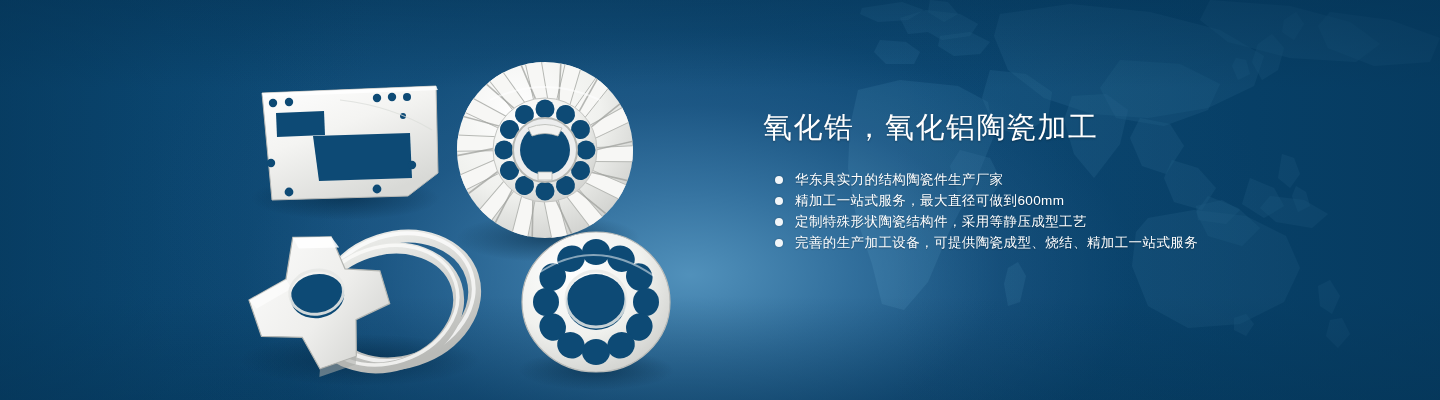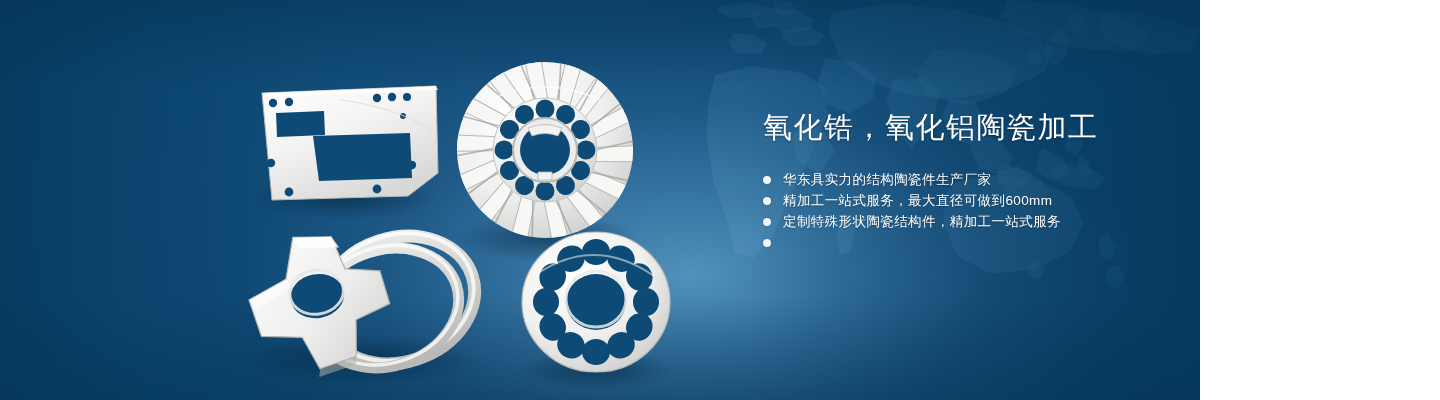--- a/index.html
+++ b/index.html
@@ -7,21 +7,21 @@
     margin: 0;
     padding: 0;
     background: #ffffff;
   }
   body {
     font-family: "Liberation Sans", "DejaVu Sans", sans-serif;
   }
 
   .banner {
     position: relative;
-    width: 1200px;
+    width: 1440px;
     height: 400px;
     overflow: hidden;
     background: #c2410c;
   }
 
   
   .bg-base {
     position: absolute;
     inset: 0;
     background: #08456f;
@@ -90,21 +90,21 @@
     color: #ffffff;
     font-size: 29px;
     line-height: 34px;
     letter-spacing: 1.5px;
     font-weight: 400;
     white-space: nowrap;
     text-shadow: 0 1px 2px rgba(0,0,0,0.30);
   }
   .bullets {
     list-style: none;
-    margin: 0;
+    margin: 12px;
     padding: 0;
     margin-top: 25px;
   }
   .bullet {
     display: flex;
     align-items: center;
     height: 21px;
     margin-bottom: 0px;
   }
   .dot {
@@ -367,21 +367,22 @@
       <li class="bullet">
         <span class="dot"></span>
         <span class="bullet-text">华东具实力的结构陶瓷件生产厂家</span>
       </li>
       <li class="bullet">
         <span class="dot"></span>
         <span class="bullet-text">精加工一站式服务，最大直径可做到600mm</span>
       </li>
       <li class="bullet">
         <span class="dot"></span>
-        <span class="bullet-text">定制特殊形状陶瓷结构件，精加工一站式服务</span>
+        <span class="bullet-text">定制特殊形状陶瓷结构件，采用等静压成型工艺</span>
       </li>
       <li class="bullet">
         <span class="dot"></span>
+        <span class="bullet-text">完善的生产加工设备，可提供陶瓷成型、烧结、精加工一站式服务</span>
       </li>
     </ul>
   </div>
 
 </div>
 
 </body></html>

